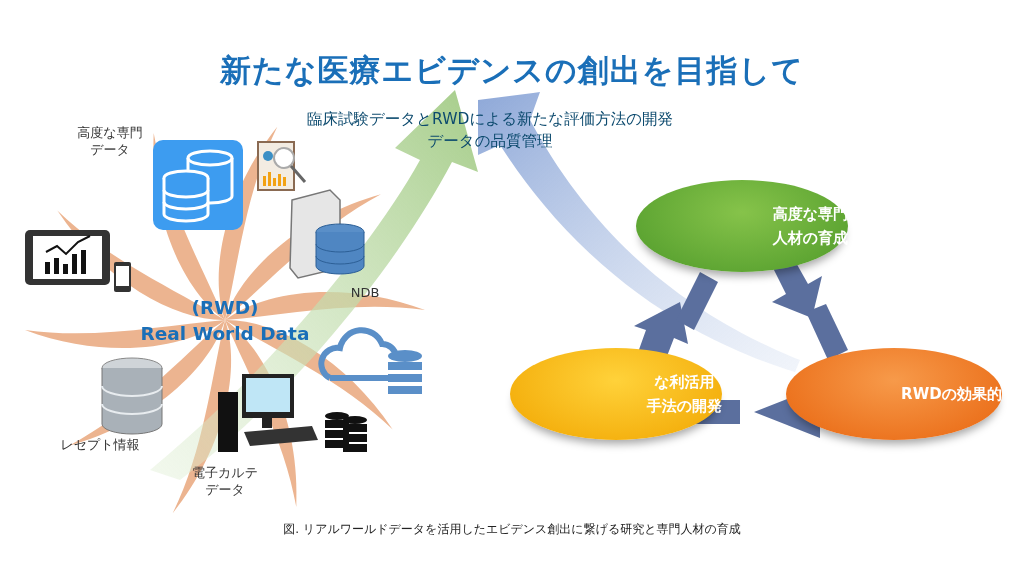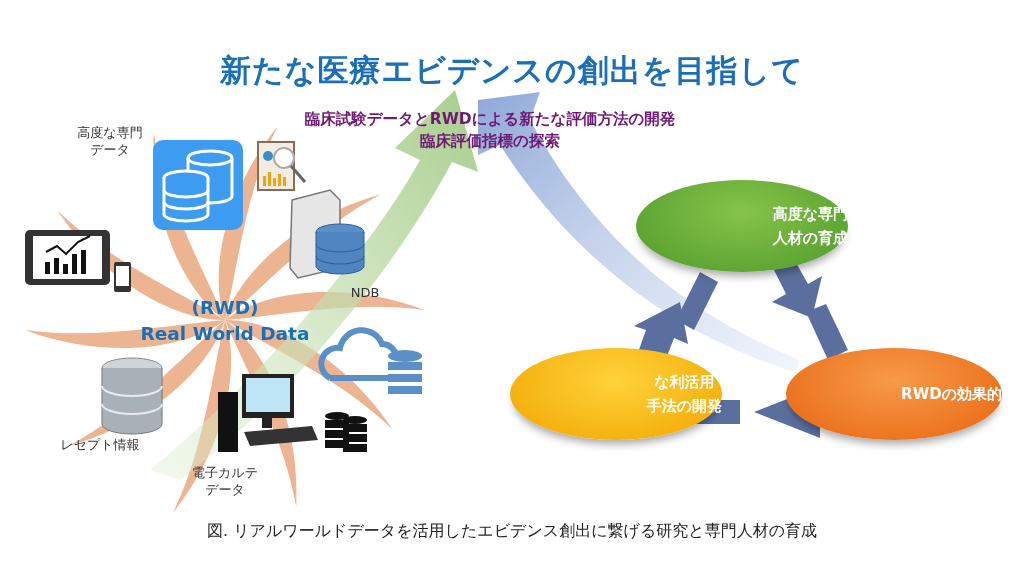--- a/index.html
+++ b/index.html
@@ -2,34 +2,34 @@
 <html><head>
 <meta charset="utf-8">
 <style>
   html, body { margin:0; padding:0; background:#ffffff; }
   body { width:1024px; height:576px; position:relative; overflow:hidden;
          font-family:"DejaVu Sans", sans-serif; }
   .abs { position:absolute; }
   .title { left:0; width:1024px; top:50px; text-align:center;
            font-size:31px; font-weight:bold; color:#1a6fb8; letter-spacing:1px; }
   .goals { left:220px; width:540px; top:108px; text-align:center;
-           font-size:15.5px; font-weight:bold; color:#701a75; line-height:22px; z-index:5; }
+           font-size:15.5px; font-weight:normal; color:#0c4a6e; line-height:22px; z-index:5; }
   .lbl { font-size:13px; color:#333; text-align:center; line-height:17px; z-index:5; }
   .rwd { left:110px; width:230px; top:295px; text-align:center; color:#1a6fb8;
          font-weight:bold; font-size:18.5px; line-height:26px; z-index:5; }
   .ell { border-radius:50%; display:flex; align-items:center; justify-content:flex-end;
          text-align:center; color:#fff; font-weight:bold; font-size:15px; line-height:24px;
          box-shadow:0 8px 8px -4px rgba(0,0,0,0.35); z-index:4; }
   .ell-top { left:636px; top:180px; width:212px; height:92px;
              background:radial-gradient(ellipse at 50% 35%, #86c34a, #4f9a2a); }
   .ell-left { left:510px; top:348px; width:212px; height:92px;
               background:radial-gradient(ellipse at 50% 35%, #ffd23a, #f1a500); }
   .ell-right { left:786px; top:348px; width:216px; height:92px;
                background:radial-gradient(ellipse at 50% 35%, #f79a4a, #e8650f); }
-  .caption { left:0; width:1024px; top:521px; text-align:center; font-size:16px; color:#222; }
+  .caption { left:0; width:1024px; top:521px; text-align:center; font-size:12px; color:#222; }
   svg.layer { position:absolute; left:0; top:0; }
 </style>
 </head>
 <body>
 
 <svg class="layer" width="1024" height="576">
   <defs>
     <linearGradient id="gGreen" x1="0" y1="1" x2="1" y2="0">
       <stop offset="0" stop-color="#dfeed3" stop-opacity="0.4"></stop>
       <stop offset="1" stop-color="#a6cd8a"></stop>
@@ -143,21 +143,21 @@
       <rect x="343" y="424" width="24" height="8"></rect>
       <rect x="343" y="434" width="24" height="8"></rect>
       <rect x="343" y="444" width="24" height="8"></rect>
   </g>
 </svg>
 
 <div class="abs title">新たな医療エビデンスの創出を目指して</div>
 
 <div class="abs goals">
   <div>臨床試験データとRWDによる新たな評価方法の開発</div>
-  <div>臨床評価指標の探索</div>
+  <div>データの品質管理</div>
 </div>
 
 <div class="abs lbl" style="left:60px; top:124px; width:100px;">
   <div>高度な専門</div>
   <div>データ</div>
 </div>
 <div class="abs lbl" style="left:335px; top:284px; width:60px;">NDB</div>
 <div class="abs lbl" style="left:40px; top:436px; width:120px;">レセプト情報</div>
 <div class="abs lbl" style="left:175px; top:464px; width:100px;font-family:Liberation Serif, serif;">
   <div>電子カルテ</div>

